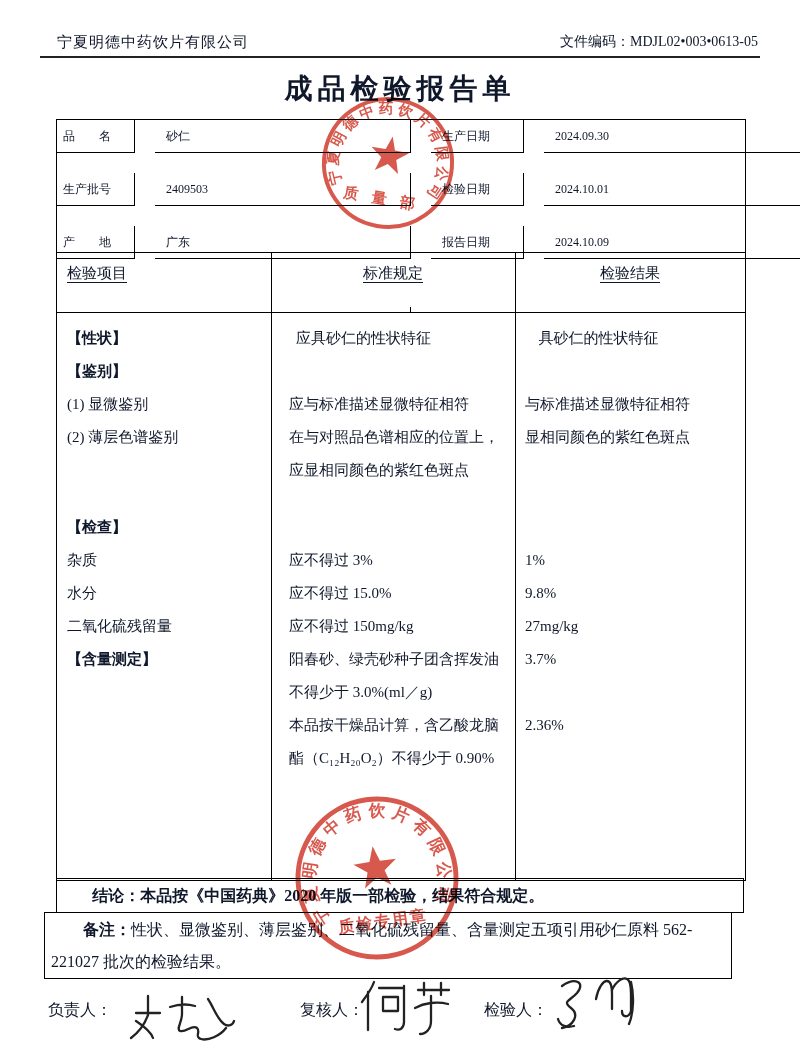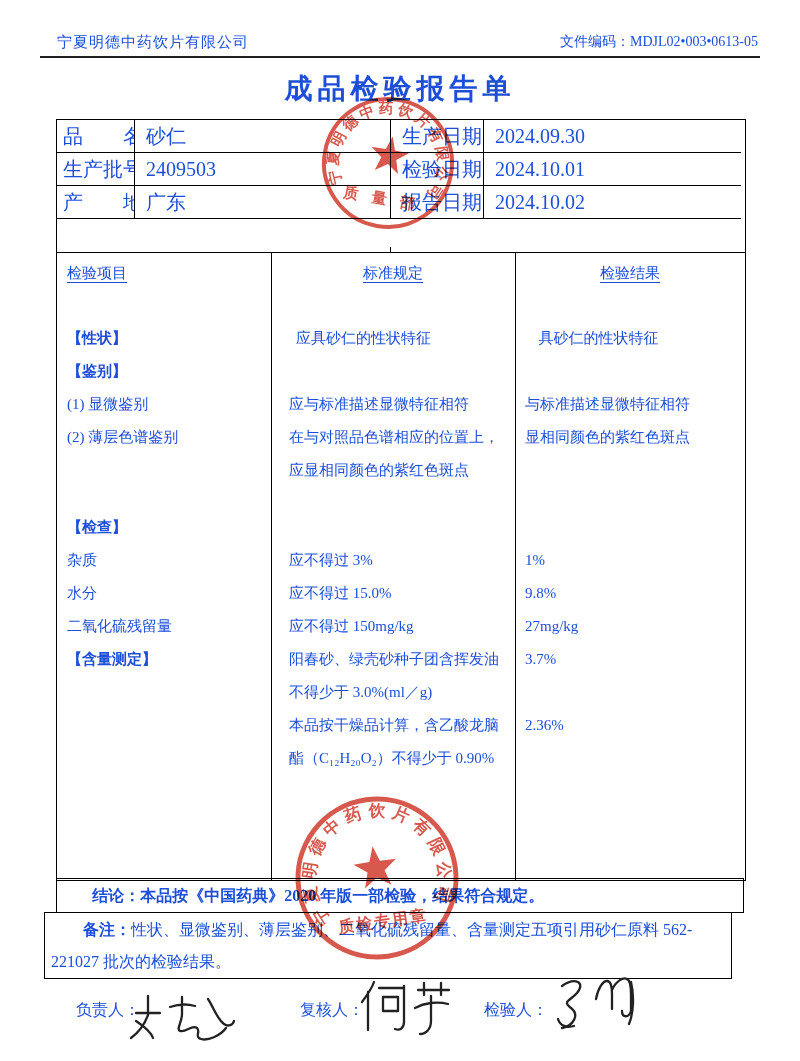--- a/index.html
+++ b/index.html
@@ -1,29 +1,29 @@
 <!DOCTYPE html>
 <html><head>
 <meta charset="utf-8">
 <style>
   html,body{margin:0;padding:0;background:#fff;}
   .page{
     position:relative;width:800px;height:1061px;background:#fff;overflow:hidden;
-    font-family:"Liberation Serif","DejaVu Serif",serif;color:#1d4ed8;
+    font-family:"Liberation Serif","DejaVu Serif",serif;color:#0f172a;
   }
   
   .company{position:absolute;left:57px;top:33px;font-size:15px;letter-spacing:1px;}
   .doccode{position:absolute;right:42px;top:33px;font-size:14px;}
   .head-rule{position:absolute;left:40px;top:56px;width:720px;height:2px;background:#222;}
   .title{position:absolute;left:0;top:70px;width:100%;text-align:center;
          font-size:28px;font-weight:bold;letter-spacing:5px;}
   
   .info-table{position:absolute;left:56px;top:119px;width:688px;
               display:grid;grid-template-columns:78px 256px 93px 257px;
-              grid-auto-rows:33px;border:1px solid #000;font-size:20px;}
+              grid-auto-rows:33px;border:1px solid #000;font-size:12px;gap:20px;}
   .info-table .cell{border-right:1px solid #000;border-bottom:1px solid #000;
               line-height:33px;padding:0 6px;overflow:hidden;white-space:nowrap;}
   .info-table .val{padding-left:11px;}
   .info-table .lastcol{border-right:none;}
   .info-table .lastrow{border-bottom:none;margin-top:28px;}
   .span2a{grid-column:1/3;}
   .span2b{grid-column:3/5;}
   
   .main-table{position:absolute;left:56px;top:252px;width:688px;height:627px;
               border:1px solid #000;font-size:15px;}
@@ -45,21 +45,21 @@
   .concl{position:absolute;left:56px;top:878px;width:688px;height:35px;
          border:1px solid #000;box-sizing:border-box;font-size:16px;}
   .concl p{margin:0;line-height:33px;text-indent:2.2em;font-weight:bold;}
   .remark{position:absolute;left:44px;top:912px;width:688px;height:67px;
          border:1px solid #000;box-sizing:border-box;font-size:16px;}
   .remark p{margin:0;padding:1px 8px 0 6px;line-height:32px;text-indent:2em;}
   .remark .lbl{font-weight:bold;}
   
   .sigrow{position:absolute;left:0;top:1000px;width:100%;font-size:16px;}
   .siglabel{position:absolute;white-space:nowrap;}
-  .sl1{left:76px;} .sl2{left:300px;} .sl3{left:484px;}
+  .sl1{left:48px;} .sl2{left:300px;} .sl3{left:484px;}
   .sig-svg{position:absolute;}
   .sig-svg path{fill:none;stroke:#222;stroke-width:2.3;stroke-linecap:round;stroke-linejoin:round;}
   
   .stamp{position:absolute;mix-blend-mode:multiply;opacity:.82;}
   .stamp text{fill:#cf3425;font-weight:bold;}
   .stamp .ring{fill:none;stroke:#cf3425;}
   .stamp .star{fill:#cf3425;}
   .stamp-top{left:313px;top:88px;transform:rotate(10deg);}
   .stamp-bottom{left:292px;top:793px;transform:rotate(-8deg);}
 </style>
@@ -80,21 +80,21 @@
     <div class="cell val lastcol">2024.09.30</div>
 
     <div class="cell">生产批号</div>
     <div class="cell val">2409503</div>
     <div class="cell val">检验日期</div>
     <div class="cell val lastcol">2024.10.01</div>
 
     <div class="cell">产　　地</div>
     <div class="cell val">广东</div>
     <div class="cell val">报告日期</div>
-    <div class="cell val lastcol">2024.10.02</div>
+    <div class="cell val lastcol">2024.10.09</div>
 
     <div class="cell span2a lastrow">报告单号</div>
     <div class="cell span2b lastcol lastrow">CB-09-503</div>
   </div>
 
   <div class="main-table">
     <div class="vline v1"></div>
     <div class="vline v2"></div>
     <div class="thead">
       <div class="hc h1"><span>检验项目</span></div>

